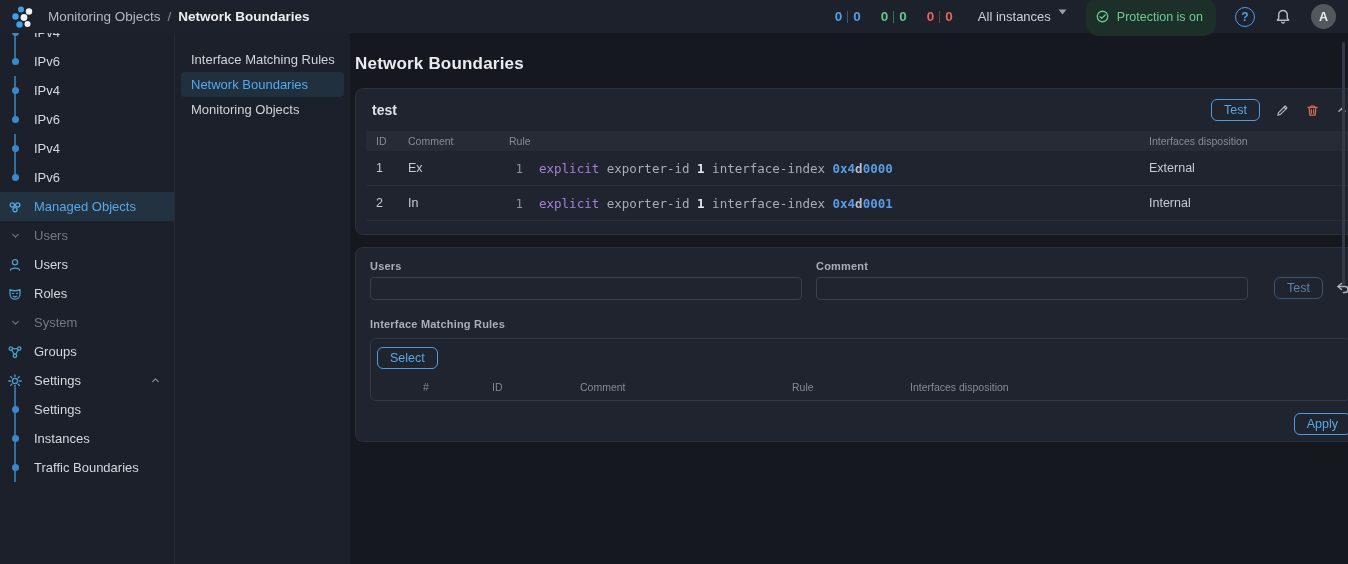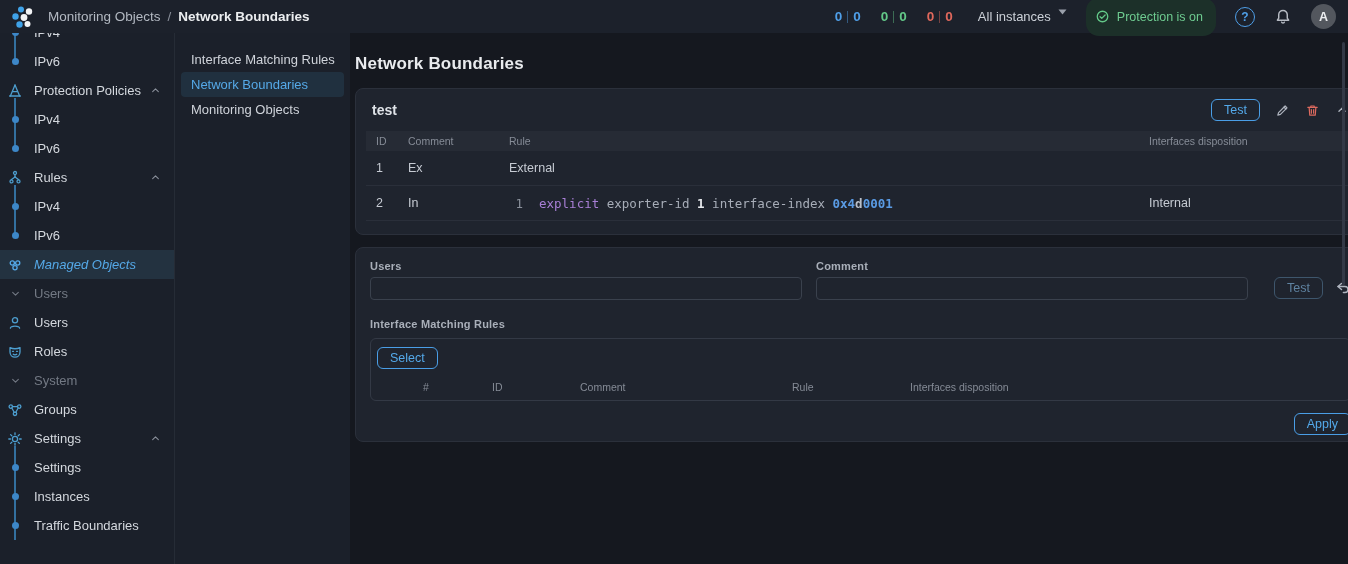--- a/index.html
+++ b/index.html
@@ -28,21 +28,21 @@
   .shell{display:flex;height:531px;}
   .sidebar{width:174px;flex:0 0 174px;background:#1b202a;overflow:hidden;position:relative;}
   .sidebar-inner{margin-top:-15px;}
   .nav-row{position:relative;height:29px;display:flex;align-items:center;cursor:pointer;}
   .nav-icon{width:18px;margin-left:6px;display:flex;align-items:center;justify-content:center;color:#4d9ecf;flex:0 0 18px;position:relative;z-index:1;}
   .nav-label{margin-left:10px;font-size:13px;color:#d4d8de;white-space:nowrap;}
   .nav-chevron{margin-left:auto;margin-right:12px;color:#8a909b;display:flex;}
   .nav-row.group .nav-label{color:#737984;}
   .nav-row.group .nav-icon{color:#737984;}
   .nav-row.active{background:#233240;}
-  .nav-row.active .nav-label{color:#55a9e8;font-style:italic;}
+  .nav-row.active .nav-label{color:#55a9e8;}
   .nav-row.active .nav-icon{color:#55a9e8;}
   .dot{width:7px;height:7px;border-radius:50%;background:#3d87c8;}
   .nav-row.sub::before{content:'';position:absolute;left:14px;top:0;bottom:0;width:2px;background:#33709f;}
   .nav-row.sub.last::before{bottom:50%;}
   .nav-row.parent.expanded::after{content:'';position:absolute;left:14px;top:22px;bottom:0;width:2px;background:#33709f;}
 
   .subnav{width:176px;flex:0 0 176px;background:#1b202a;border-left:1px solid #262c36;box-sizing:border-box;padding-top:14px;}
   .sn-row{height:25px;margin:0 6px 0 6px;padding:0 10px;display:flex;align-items:center;border-radius:4px;font-size:13px;color:#cfd3da;cursor:pointer;white-space:nowrap;}
   .sn-row.active{background:#20303f;color:#55a9e8;}
 
@@ -164,65 +164,31 @@
               <span class="dot"></span>
             </span>
             <span class="nav-label">IPv4</span>
           </div>
           <div class="nav-row sub last">
             <span class="nav-icon">
               <span class="dot"></span>
             </span>
             <span class="nav-label">IPv6</span>
           </div>
-          <div class="nav-row parent expanded">
-            <span class="nav-icon">
-              <svg width="16" height="16" viewBox="0 0 16 16" fill="none" stroke="currentColor" stroke-width="1.3" stroke-linecap="round" stroke-linejoin="round">
-                <path d="M8 2 L12.6 13"></path>
-                <path d="M8 2 L3.4 13"></path>
-                <path d="M2.6 13 H13.4"></path>
-                <path d="M5.6 8.6 H10.4"></path>
-              </svg>
-            </span>
-            <span class="nav-label">Protection Policies</span>
-            <span class="nav-chevron">
-              <svg width="13" height="13" viewBox="0 0 16 16" fill="none" stroke="currentColor" stroke-width="1.3" stroke-linecap="round" stroke-linejoin="round">
-                <path d="M4.5 9.5 L8 6 L11.5 9.5"></path>
-              </svg>
-            </span>
-          </div>
           <div class="nav-row sub">
             <span class="nav-icon">
               <span class="dot"></span>
             </span>
             <span class="nav-label">IPv4</span>
           </div>
           <div class="nav-row sub last">
             <span class="nav-icon">
               <span class="dot"></span>
             </span>
             <span class="nav-label">IPv6</span>
-          </div>
-          <div class="nav-row parent expanded">
-            <span class="nav-icon">
-              <svg width="16" height="16" viewBox="0 0 16 16" fill="none" stroke="currentColor" stroke-width="1.3" stroke-linecap="round" stroke-linejoin="round">
-                <circle cx="8" cy="3" r="1.5"></circle>
-                <path d="M8 4.6 V7"></path>
-                <path d="M8 7 L4.5 9.6"></path>
-                <path d="M8 7 L11.5 9.6"></path>
-                <circle cx="4.5" cy="11.4" r="1.5"></circle>
-                <circle cx="11.5" cy="11.4" r="1.5"></circle>
-              </svg>
-            </span>
-            <span class="nav-label">Rules</span>
-            <span class="nav-chevron">
-              <svg width="13" height="13" viewBox="0 0 16 16" fill="none" stroke="currentColor" stroke-width="1.3" stroke-linecap="round" stroke-linejoin="round">
-                <path d="M4.5 9.5 L8 6 L11.5 9.5"></path>
-              </svg>
-            </span>
           </div>
           <div class="nav-row sub">
             <span class="nav-icon">
               <span class="dot"></span>
             </span>
             <span class="nav-label">IPv4</span>
           </div>
           <div class="nav-row sub last">
             <span class="nav-icon">
               <span class="dot"></span>
@@ -369,20 +335,21 @@
         <div class="table" id="rules-table">
             <div class="t-head">
               <span>ID</span>
               <span>Comment</span>
               <span>Rule</span>
               <span>Interfaces disposition</span>
             </div>
             <div class="t-row">
               <span>1</span>
               <span>Ex</span>
+              <div class="rule-cell"><span class="line-no">1</span><span class="kw">explicit</span><span class="pl"> exporter-id </span><span class="num">1</span><span class="pl"> interface-index </span><span class="hex">0x4</span><span class="hexd">d</span><span class="hex">0000</span></div>
               <span>External</span>
             </div>
             <div class="t-row">
               <span>2</span>
               <span>In</span>
               <div class="rule-cell"><span class="line-no">1</span><span class="kw">explicit</span><span class="pl"> exporter-id </span><span class="num">1</span><span class="pl"> interface-index </span><span class="hex">0x4</span><span class="hexd">d</span><span class="hex">0001</span></div>
               <span>Internal</span>
             </div>
           </div>
       </section>

